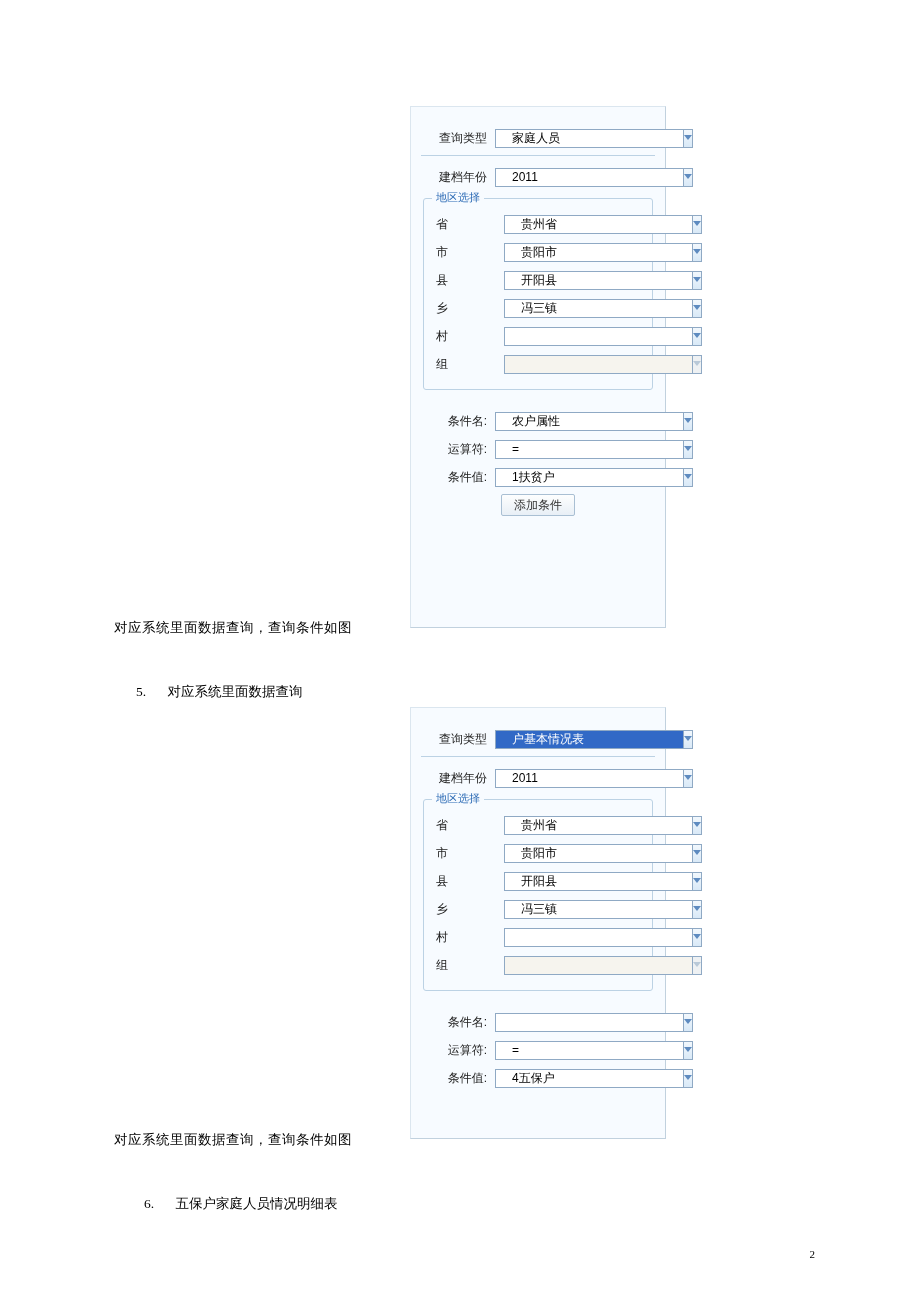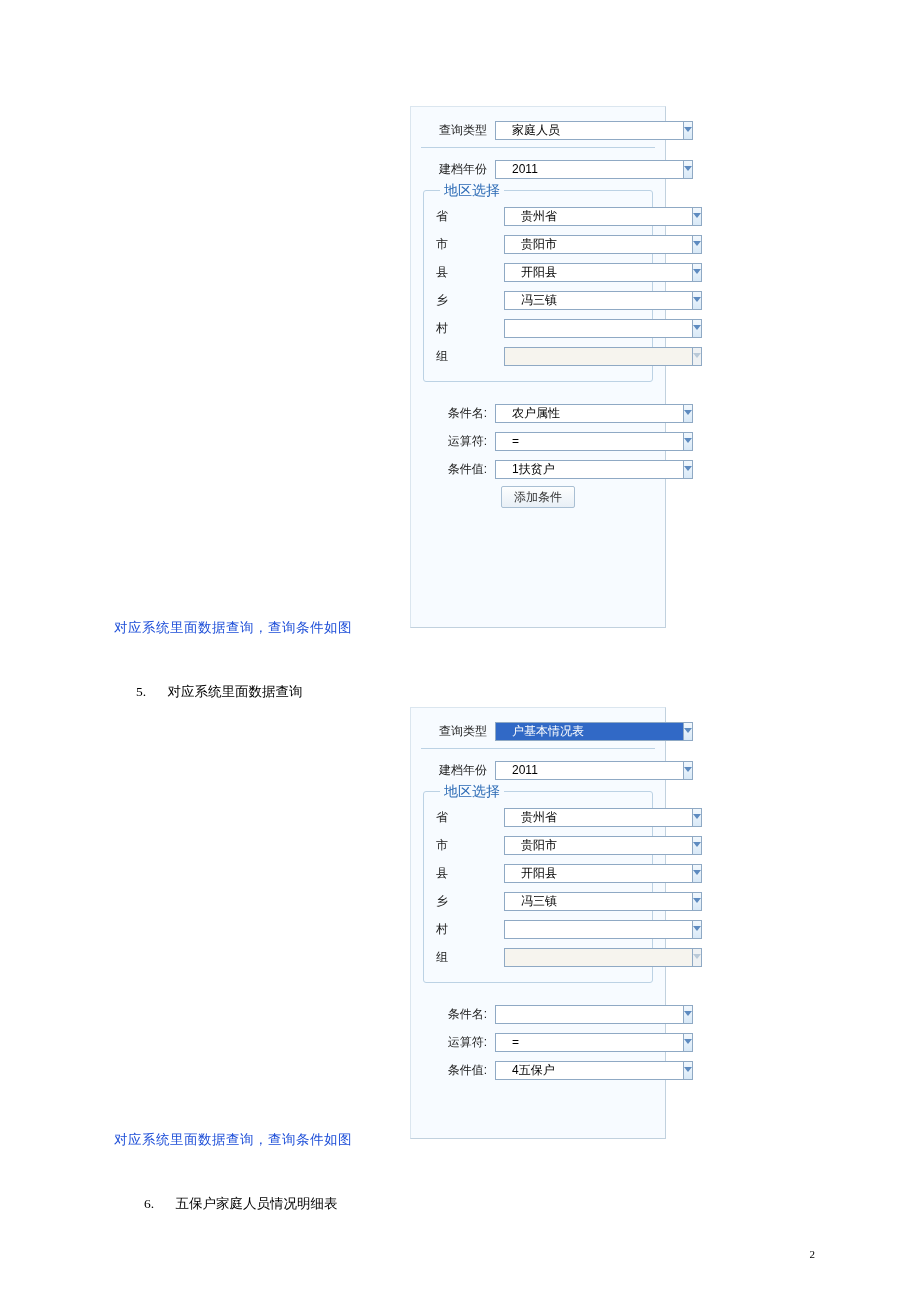--- a/index.html
+++ b/index.html
@@ -13,21 +13,21 @@
   }
   .page {
     position: relative;
     width: 920px;
     height: 1302px;
     box-sizing: border-box;
   }
   .caption {
     position: absolute;
     font-size: 13.5px;
-    color: #1d4ed8;
+    color: #000000;
     letter-spacing: 0.5px;
   }
   .list-item {
     position: absolute;
     font-size: 13.5px;
   }
   .list-num {
     display: inline-block;
     width: 28px;
   }
@@ -62,20 +62,21 @@
     box-sizing: border-box;
   }
   .tabbar .tab {
     padding: 4px 12px 4px 12px;
     color: #2b4a66;
     font-size: 12px;
     cursor: pointer;
   }
   .pbody {
     padding: 8px 10px 10px 10px;
+    margin-top: 8px;
   }
   .row {
     display: flex;
     align-items: center;
     margin: 4px 0 6px 0;
     height: 22px;
   }
   .row-hl {
     border-bottom: 1px solid #bcd2e4;
     padding-bottom: 6px;
@@ -141,24 +142,24 @@
   .fieldset {
     position: relative;
     border: 1px solid #bcd2e4;
     border-radius: 3px;
     margin: 10px 2px 12px 2px;
     padding: 10px 6px 8px 0;
   }
   .legend {
     position: absolute;
     top: -9px;
-    left: 16px;
+    left: 8px;
     background: #f7fbff;
     color: #2b6ab5;
-    font-size: 14px;
+    font-size: 11px;
     padding: 0 4px;
   }
   .btn {
     height: 22px;
     padding: 0 12px;
     border: 1px solid #a9bfd3;
     background: linear-gradient(#fdfefe, #e8eff6);
     border-radius: 2px;
     font-size: 12px;
     font-family: inherit;

